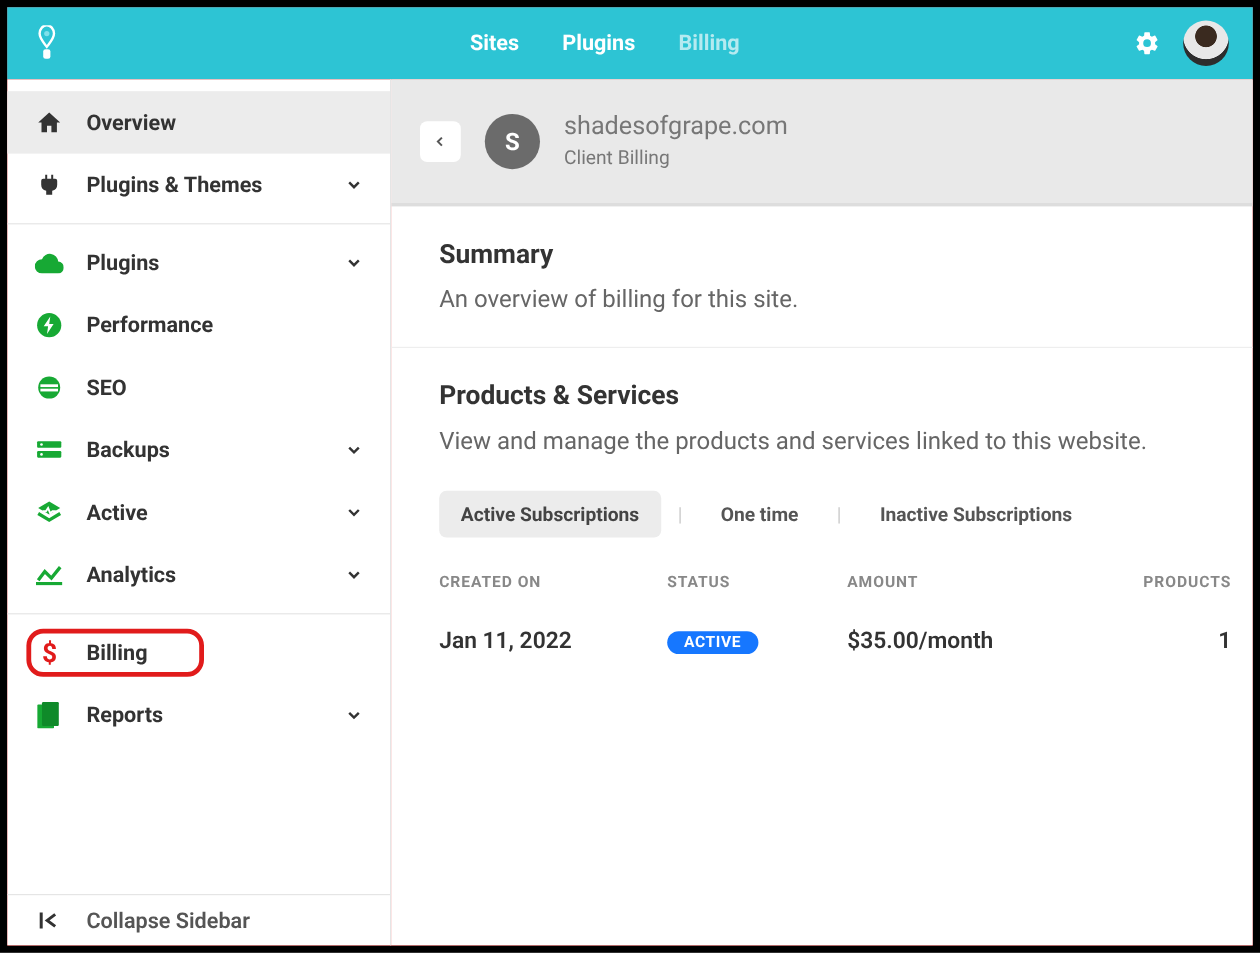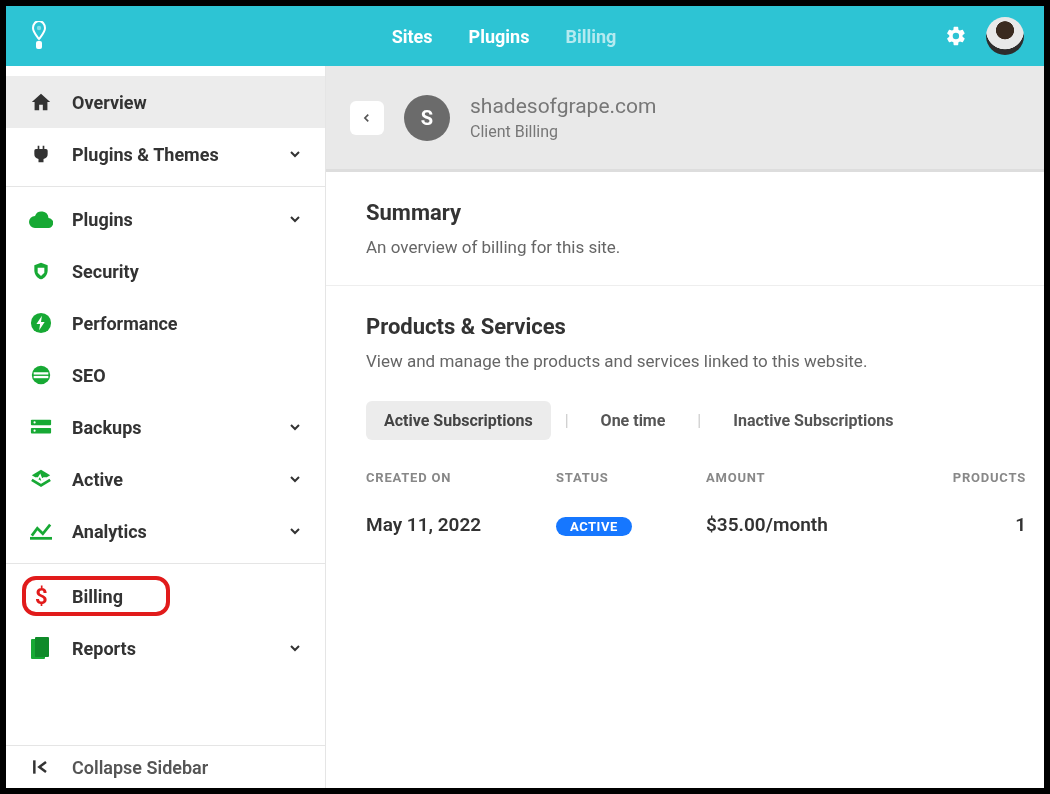--- a/index.html
+++ b/index.html
@@ -34,21 +34,21 @@
   .main { flex:1; display:flex; flex-direction:column; background:#fff; overflow:hidden;}
   .page-head { background:#e9e9e9; padding: 28px 36px 28px 24px; display:flex; align-items:center; gap: 20px; }
   .back-btn { width:34px; height:34px; background:#fff; border-radius:6px; display:flex; align-items:center; justify-content:center; color:#555; font-weight:700; cursor:pointer;}
   .site-avatar { width:46px; height:46px; border-radius:50%; background:#6b6b6b; color:#fff; font-weight:700; font-size:20px; display:flex; align-items:center; justify-content:center;}
   .site-title { font-size: 21px; color:#777; }
   .site-sub { font-size: 16px; color:#777; margin-top:4px;}
   .page-seg { height:3px; background:#ddd; margin: 0; }
 
   .card { padding: 28px 40px; border-bottom: 1px solid #eee;}
   .card h2 { font-size: 22px; color:#333; font-weight:700; margin-bottom: 12px; }
-  .card p { font-size: 17px; color:#666; }
+  .card p { font-size: 20px; color:#666; }
 
   .tabs-row { display:flex; align-items:center; gap: 0; margin-top: 30px; }
   .pill { padding: 10px 18px; font-size:16px; font-weight:700; color:#555; cursor:pointer; border-radius:6px; }
   .pill.active { background:#ececec; color:#444; }
   .tab-sep { color:#ccc; margin: 0 14px; }
 
   .table-head { display:flex; padding: 30px 0 10px 0; font-size:13px; letter-spacing:0.06em; font-weight:700; color:#888; }
   .col-created { flex: 0 0 190px; }
   .col-status { flex: 0 0 150px; }
   .col-amount { flex: 0 0 200px; }
@@ -122,29 +122,20 @@
             </svg>
           </span>
         <span class="sb-label">Plugins</span>
         <span class="sb-chevron">
             <svg width="16" height="16" viewBox="0 0 24 24" fill="none" stroke="#333" stroke-width="3">
               <polyline points="6 9 12 15 18 9"></polyline>
             </svg>
           </span>
       </div>
 
-      <div class="sb-item">
-        <span class="sb-icon">
-            <svg width="20" height="22" viewBox="0 0 24 24" fill="#17a934">
-              <path d="M12 2 4 5v6c0 5 3.4 9.7 8 11 4.6-1.3 8-6 8-11V5Z"></path>
-              <path d="M8 8h8v6l-4 4-4-4Z" fill="#fff"></path>
-            </svg>
-          </span>
-        <span class="sb-label">Security</span>
-      </div>
 
       <div class="sb-item">
         <span class="sb-icon">
             <svg width="22" height="22" viewBox="0 0 24 24" fill="#17a934">
               <circle cx="12" cy="12" r="11"></circle>
               <path d="M13 4 7 13h4l-1 7 6-9h-4Z" fill="#fff"></path>
             </svg>
           </span>
         <span class="sb-label">Performance</span>
       </div>
@@ -279,21 +270,21 @@
         </div>
 
         <div class="table-head">
           <div class="col-created">CREATED ON</div>
           <div class="col-status">STATUS</div>
           <div class="col-amount">AMOUNT</div>
           <div class="col-products">PRODUCTS</div>
         </div>
 
         <div class="table-row">
-          <div class="col-created">May 11, 2022</div>
+          <div class="col-created">Jan 11, 2022</div>
           <div class="col-status"><span class="status-badge">ACTIVE</span></div>
           <div class="col-amount">$35.00/month</div>
           <div class="col-products">1</div>
         </div>
       </div>
 
     </div>
   </div>
 </div>
 

